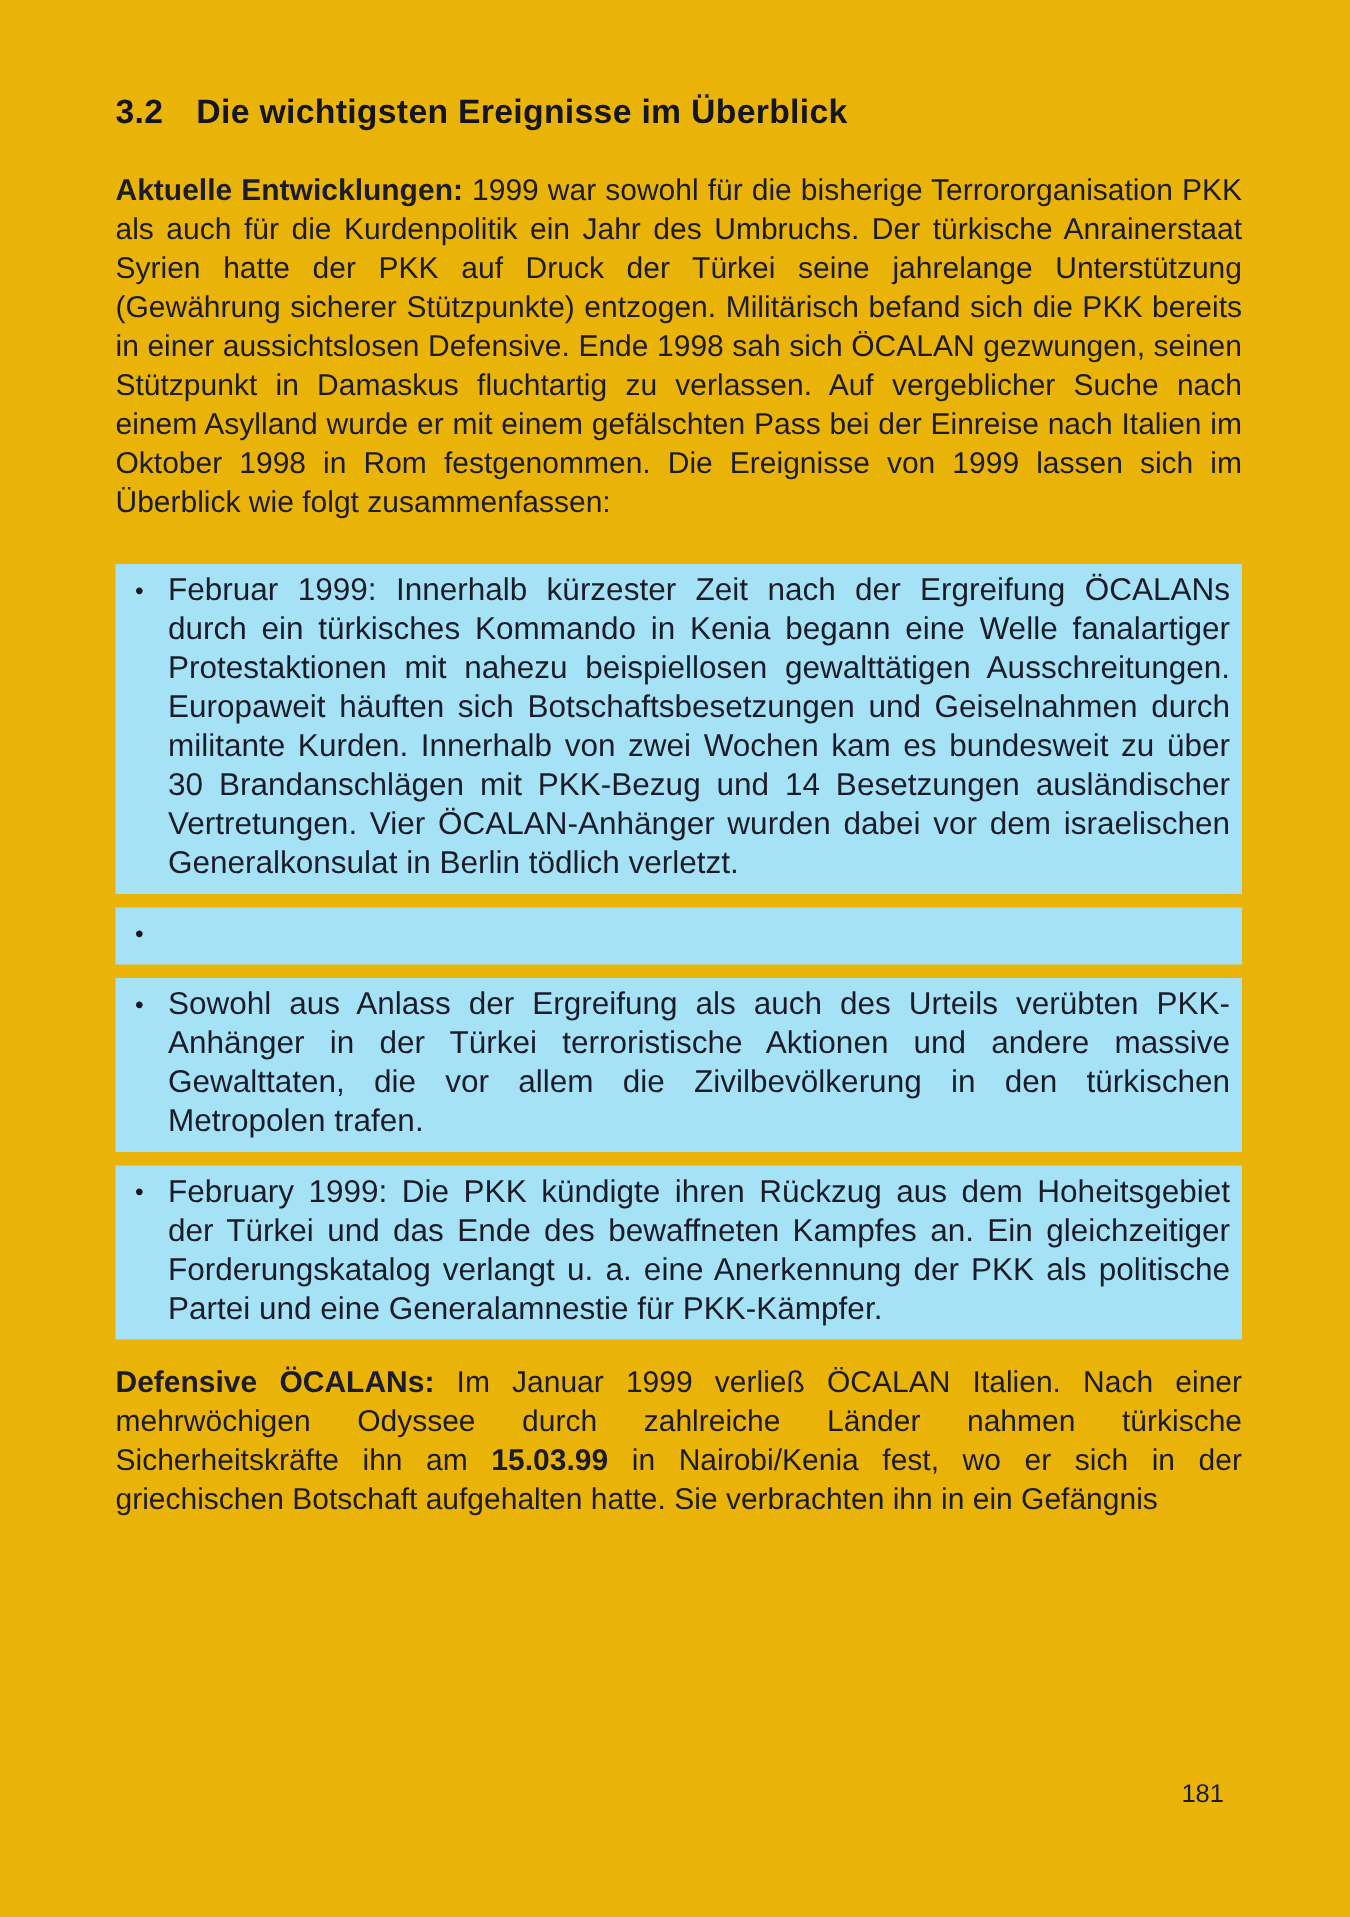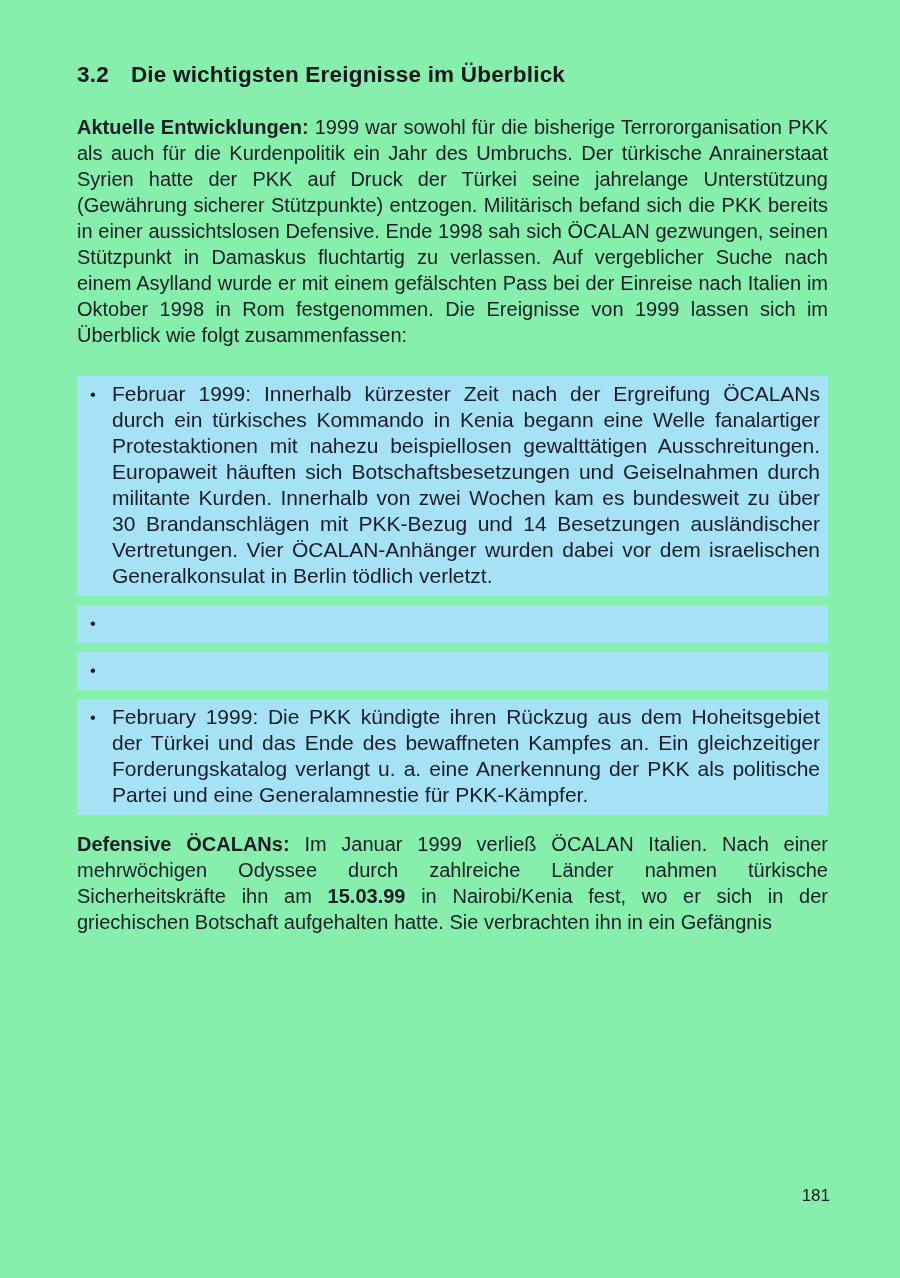--- a/index.html
+++ b/index.html
@@ -1,21 +1,21 @@
 <!DOCTYPE html>
 <html><head>
 <meta charset="utf-8">
 <style>
   html, body { margin: 0; padding: 0; background: #ffffff; }
   .page {
     position: relative;
     width: 900px;
     height: 1278px;
     box-sizing: border-box;
-    background: #86efac;
+    background: #eab308;
     padding: 62px 72px 0 77px;
     font-family: "Liberation Sans", "DejaVu Sans", sans-serif;
     color: #1c1c28;
     overflow: hidden;
   }
   .heading {
     font-size: 22.5px;
     font-weight: bold;
     color: #15151f;
     margin: 0 0 26px 0;
@@ -45,21 +45,21 @@
   }
   .bullet-text {
     flex: 1;
     font-size: 21px;
     line-height: 26px;
     text-align: justify;
   }
   .heading.second { margin-top: 36px; }
   .page-number {
     position: absolute;
-    right: 70px;
+    right: 84px;
     bottom: 72px;
     font-size: 17px;
     color: #1c1c28;
   }
 </style>
 </head>
 <body>
 
 <div class="page">
 
@@ -75,20 +75,21 @@
       <span class="bullet-marker">•</span>
       <span class="bullet-text">Februar 1999: Innerhalb kürzester Zeit nach der Ergreifung ÖCALANs durch ein türkisches Kommando in Kenia begann eine Welle fanalartiger Protestaktionen mit nahezu beispiellosen gewalttätigen Ausschreitungen. Europaweit häuften sich Botschaftsbesetzungen und Geiselnahmen durch militante Kurden. Innerhalb von zwei Wochen kam es bundesweit zu über 30 Brandanschlägen mit PKK-Bezug und 14 Besetzungen ausländischer Vertretungen. Vier ÖCALAN-Anhänger wurden dabei vor dem israelischen Generalkonsulat in Berlin tödlich verletzt.</span>
     </div>
 
     <div class="bullet-item hl" style="background: rgb(166, 226, 246);">
       <span class="bullet-marker">•</span>
     </div>
 
     <div class="bullet-item hl" style="background: rgb(166, 226, 246);">
       <span class="bullet-marker">•</span>
+      <span class="bullet-text">Sowohl aus Anlass der Ergreifung als auch des Urteils verübten PKK-Anhänger in der Türkei terroristische Aktionen und andere massive Gewalttaten, die vor allem die Zivilbevölkerung in den türkischen Metropolen trafen.</span>
     </div>
 
     <div class="bullet-item hl" style="background: rgb(166, 226, 246);">
       <span class="bullet-marker">•</span>
       <span class="bullet-text">February 1999: Die PKK kündigte ihren Rückzug aus dem Hoheitsgebiet der Türkei und das Ende des bewaffneten Kampfes an. Ein gleichzeitiger Forderungskatalog verlangt u. a. eine Anerkennung der PKK als politische Partei und eine Generalamnestie für PKK-Kämpfer.</span>
     </div>
 
   </div>
 
 

